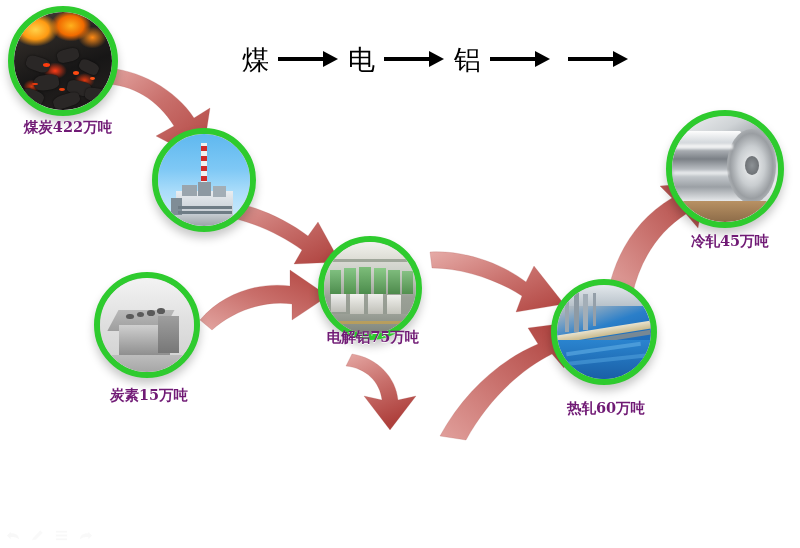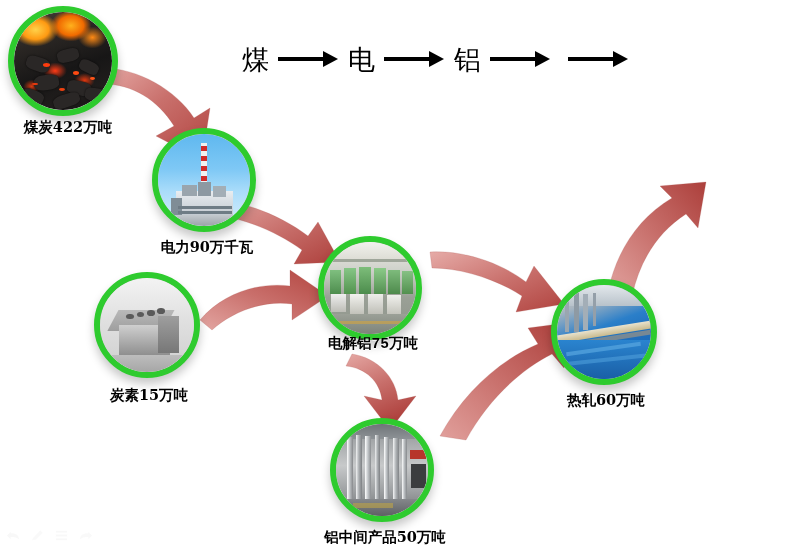--- a/index.html
+++ b/index.html
@@ -88,21 +88,21 @@
     overflow: hidden;
   }
   .node-label {
     position: absolute;
     left: 50%;
     transform: translateX(-50%);
     white-space: nowrap;
     font-family: "DejaVu Serif", "Liberation Serif", serif;
     font-weight: bold;
     font-size: 14.5px;
-    color: #000000;
+    color: #701a75;
     text-shadow: 0 1px 0 rgba(255,255,255,0.85);
   }
 
   
   .art-coal {
     background:
       radial-gradient(ellipse 30% 22% at 22% 18%, #ffd24a 0%, #ff9a12 45%, rgba(255,120,0,0) 78%),
       radial-gradient(ellipse 26% 20% at 58% 14%, #ffb11d 0%, #f06a00 50%, rgba(200,60,0,0) 80%),
       radial-gradient(ellipse 18% 14% at 80% 26%, #ff8a14 0%, rgba(170,50,0,0) 80%),
       radial-gradient(ellipse 14% 10% at 42% 60%, #ff3b16 0%, rgba(140,20,0,0) 85%),
@@ -309,21 +309,20 @@
         <div class="px" style="left:20%; top:62%; width:62%; height:26%; background:linear-gradient(#e9edf0,#c3cad1);"></div>
         <div class="px" style="left:26%; top:55%; width:16%; height:12%; background:#9aa5ad;"></div>
         <div class="px" style="left:44%; top:52%; width:14%; height:15%; background:#8d99a2;"></div>
         <div class="px" style="left:60%; top:57%; width:14%; height:11%; background:#a3aeb6;"></div>
         <div class="px" style="left:14%; top:70%; width:12%; height:18%; background:#7f8d96;"></div>
         <div class="px" style="left:22%; top:78%; width:58%; height:3%; background:#6e7c85;"></div>
         <div class="px" style="left:22%; top:84%; width:58%; height:3%; background:#6e7c85;"></div>
         <div class="px" style="left:0%;  top:88%; width:100%; height:12%; background:linear-gradient(#c3c9cd,#9ba3a9);"></div>
       </div>
     </div>
-    <div class="node-label" style="top:110px;">电力90万千瓦</div>
   </div>
 
   <div class="node" style="left:94px; top:272px; width:110px; height:120px;">
     <div class="photo-ring" style="width:106px; height:106px;">
       <div class="inner art-carbon">
 
         <div class="px" style="left:14%; top:34%; width:60%; height:22%; background:linear-gradient(#b9b9b9,#9e9e9e); transform:skewX(-28deg);"></div>
         <div class="px" style="left:20%; top:50%; width:54%; height:32%; background:linear-gradient(#cfcfcf,#8f8f8f);"></div>
         <div class="px" style="left:62%; top:40%; width:22%; height:40%; background:linear-gradient(#9e9e9e,#777);"></div>
 
@@ -351,66 +350,67 @@
         <div class="px" style="left:85%; top:32%; width:12%; height:24%; background:linear-gradient(#86c184,#52904f);"></div>
 
         <div class="px" style="left:8%;  top:56%; width:16%; height:20%; background:linear-gradient(#eee,#bdbdb6);"></div>
         <div class="px" style="left:28%; top:57%; width:16%; height:21%; background:linear-gradient(#f2f2ee,#c2c2ba);"></div>
         <div class="px" style="left:48%; top:57%; width:16%; height:21%; background:linear-gradient(#ededea,#bfbfb7);"></div>
         <div class="px" style="left:68%; top:58%; width:16%; height:20%; background:linear-gradient(#f0f0ec,#c4c4bc);"></div>
         <div class="px" style="left:0%; top:78%; width:100%; height:22%; background:linear-gradient(#9ba097,#7e847a);"></div>
         <div class="px" style="left:0%; top:86%; width:100%; height:3%; background:#c9a24a; opacity:0.7;"></div>
       </div>
     </div>
-    <div class="node-label" style="top:98px;font-family:Liberation Mono, monospace;">电解铝75万吨</div>
-  </div>
-
-  <div class="node" style="left:330px; top:418px; width:110px; height:122px;">
-    <div class="photo-ring" style="width:104px; height:104px;">
-      <div class="inner art-interm">
-        <div class="px" style="left:0%; top:0%; width:100%; height:16%; background:linear-gradient(#6f7478,#8d9296);"></div>
-
-        <div class="px" style="left:12%; top:14%; width:6%; height:70%; background:linear-gradient(90deg,#ffffff,#b9bdc0,#87898c);"></div>
-        <div class="px" style="left:22%; top:12%; width:6%; height:72%; background:linear-gradient(90deg,#f2f3f4,#a9adb0,#7e8184);"></div>
-        <div class="px" style="left:32%; top:13%; width:6%; height:71%; background:linear-gradient(90deg,#ffffff,#c0c4c7,#8a8d90);"></div>
-        <div class="px" style="left:42%; top:12%; width:6%; height:72%; background:linear-gradient(90deg,#eff0f1,#abafb2,#7c7f82);"></div>
-        <div class="px" style="left:52%; top:14%; width:6%; height:70%; background:linear-gradient(90deg,#ffffff,#bec2c5,#888b8e);"></div>
-        <div class="px" style="left:62%; top:15%; width:6%; height:69%; background:linear-gradient(90deg,#f4f5f6,#adb1b4,#808386);"></div>
-        <div class="px" style="left:72%; top:16%; width:5%; height:66%; background:linear-gradient(90deg,#fafbfb,#b6babd,#85888b);"></div>
-
-        <div class="px" style="left:80%; top:28%; width:18%; height:10%; background:#b7352b;"></div>
-        <div class="px" style="left:82%; top:44%; width:16%; height:26%; background:#3b3d3f;"></div>
-        <div class="px" style="left:0%; top:82%; width:100%; height:18%; background:linear-gradient(#85888b,#5d6063);"></div>
-        <div class="px" style="left:18%; top:86%; width:44%; height:5%; background:#b9a24b; opacity:0.65;"></div>
-      </div>
-    </div>
-    <div class="node-label" style="top:110px;">铝中间产品50万吨</div>
-  </div>
+    <div class="node-label" style="top:92px;">电解铝75万吨</div>
+  </div>
+
 
   <div class="node" style="left:551px; top:279px; width:110px; height:122px;">
     <div class="photo-ring" style="width:106px; height:106px;">
       <div class="inner art-hot">
         <div class="px" style="left:0%; top:0%; width:100%; height:22%; background:linear-gradient(#e3e8ec,#b8c2ca);"></div>
 
         <div class="px" style="left:8%;  top:8%;  width:5%; height:42%; background:#9aa6b0;"></div>
         <div class="px" style="left:18%; top:6%;  width:5%; height:44%; background:#8e9aa4;"></div>
         <div class="px" style="left:28%; top:10%; width:5%; height:38%; background:#a3aeb7;"></div>
         <div class="px" style="left:38%; top:8%;  width:4%; height:36%; background:#949fa9;"></div>
 
         <div class="px" style="left:0%; top:46%; width:100%; height:9%; background:linear-gradient(#e9e3cf,#c9b98b); transform:rotate(-9deg);"></div>
         <div class="px" style="left:0%; top:55%; width:100%; height:5%; background:#8d8f8a; transform:rotate(-9deg); opacity:0.8;"></div>
 
         <div class="px" style="left:0%; top:58%; width:100%; height:42%; background:linear-gradient(#2a84cf,#1a5fa6);"></div>
         <div class="px" style="left:10%; top:66%; width:80%; height:4%; background:#58a7e0; opacity:0.7; transform:rotate(-8deg);"></div>
         <div class="px" style="left:4%;  top:78%; width:90%; height:4%; background:#4f9eda; opacity:0.6; transform:rotate(-6deg);"></div>
       </div>
     </div>
-    <div class="node-label" style="top:112px;">热轧60万吨</div>
-  </div>
-
+    <div class="node-label" style="top:120px;">热轧60万吨</div>
+  </div>
+
+  <div class="node" style="left:666px; top:110px; width:128px; height:134px;">
+    <div class="photo-ring" style="width:118px; height:118px;">
+      <div class="inner art-cold">
+
+        <div class="px" style="left:-4%; top:14%; width:72%; height:66%;
+             background:linear-gradient(#fdfdfd 0%,#d6dade 16%,#7b8086 40%,#cfd3d7 60%,#9ba0a5 80%,#e6e8ea 100%);
+             border-radius:6% / 22%;"></div>
+        <div class="px" style="left:52%; top:12%; width:46%; height:70%;
+             background:radial-gradient(ellipse at 50% 50%, #f4f5f6 0%, #c9cdd0 38%, #9a9ea2 62%, #dfe2e4 100%);
+             border-radius:50%;"></div>
+        <div class="px" style="left:69%; top:38%; width:13%; height:18%;
+             background:radial-gradient(ellipse at 50% 50%, #8d9296 0%, #6e7276 70%);
+             border-radius:50%;"></div>
+
+        <div class="px" style="left:2%; top:26%; width:56%; height:5%; background:rgba(255,255,255,0.75); filter:blur(1px);"></div>
+        <div class="px" style="left:2%; top:52%; width:52%; height:4%; background:rgba(255,255,255,0.45); filter:blur(1px);"></div>
+
+        <div class="px" style="left:0%; top:80%; width:100%; height:20%; background:linear-gradient(#b89163,#8d6c49);"></div>
+      </div>
+    </div>
+    <div class="node-label" style="top:122px;">冷轧45万吨</div>
+  </div>
 
   <div class="wm-toolbar">
     <span class="wm-icon">
       <svg viewBox="0 0 16 16" width="15" height="15">
         <path d="M5 4 L1 8 L5 12 L5 9.5 C9 9.5 12 10 14 12 C13.5 7 10 5.5 5 5.5 Z" fill="#e9e9e9"></path>
       </svg>
     </span>
     <span class="wm-icon">
       <svg viewBox="0 0 16 16" width="15" height="15">
         <path d="M2 13 L3.5 10 L11 2.5 L13.5 5 L6 12.5 Z" fill="#ededed"></path>

